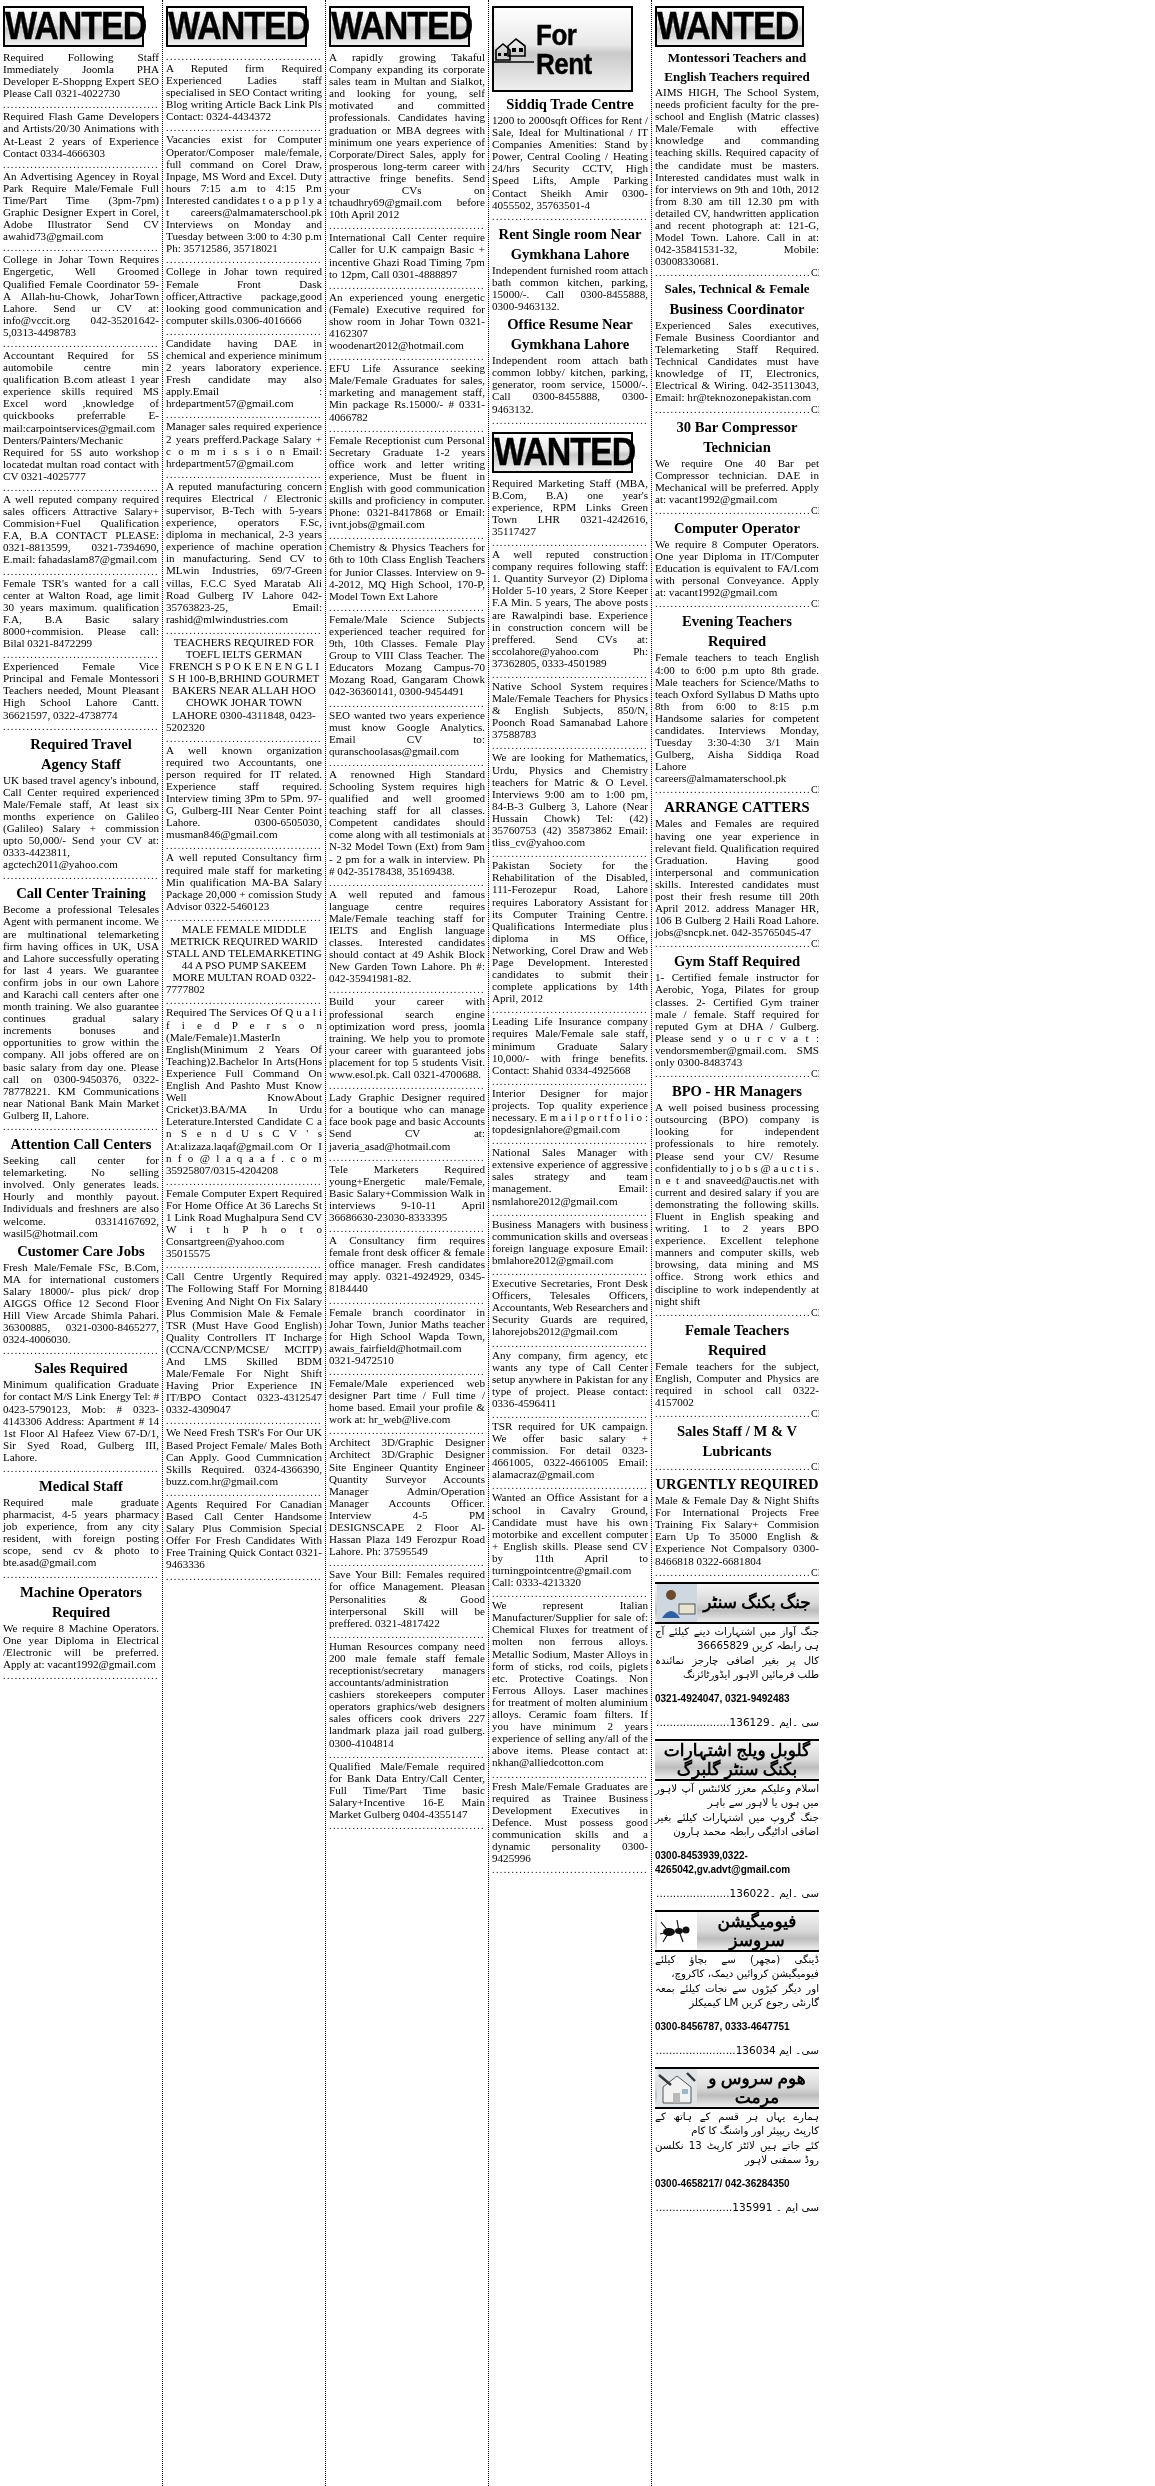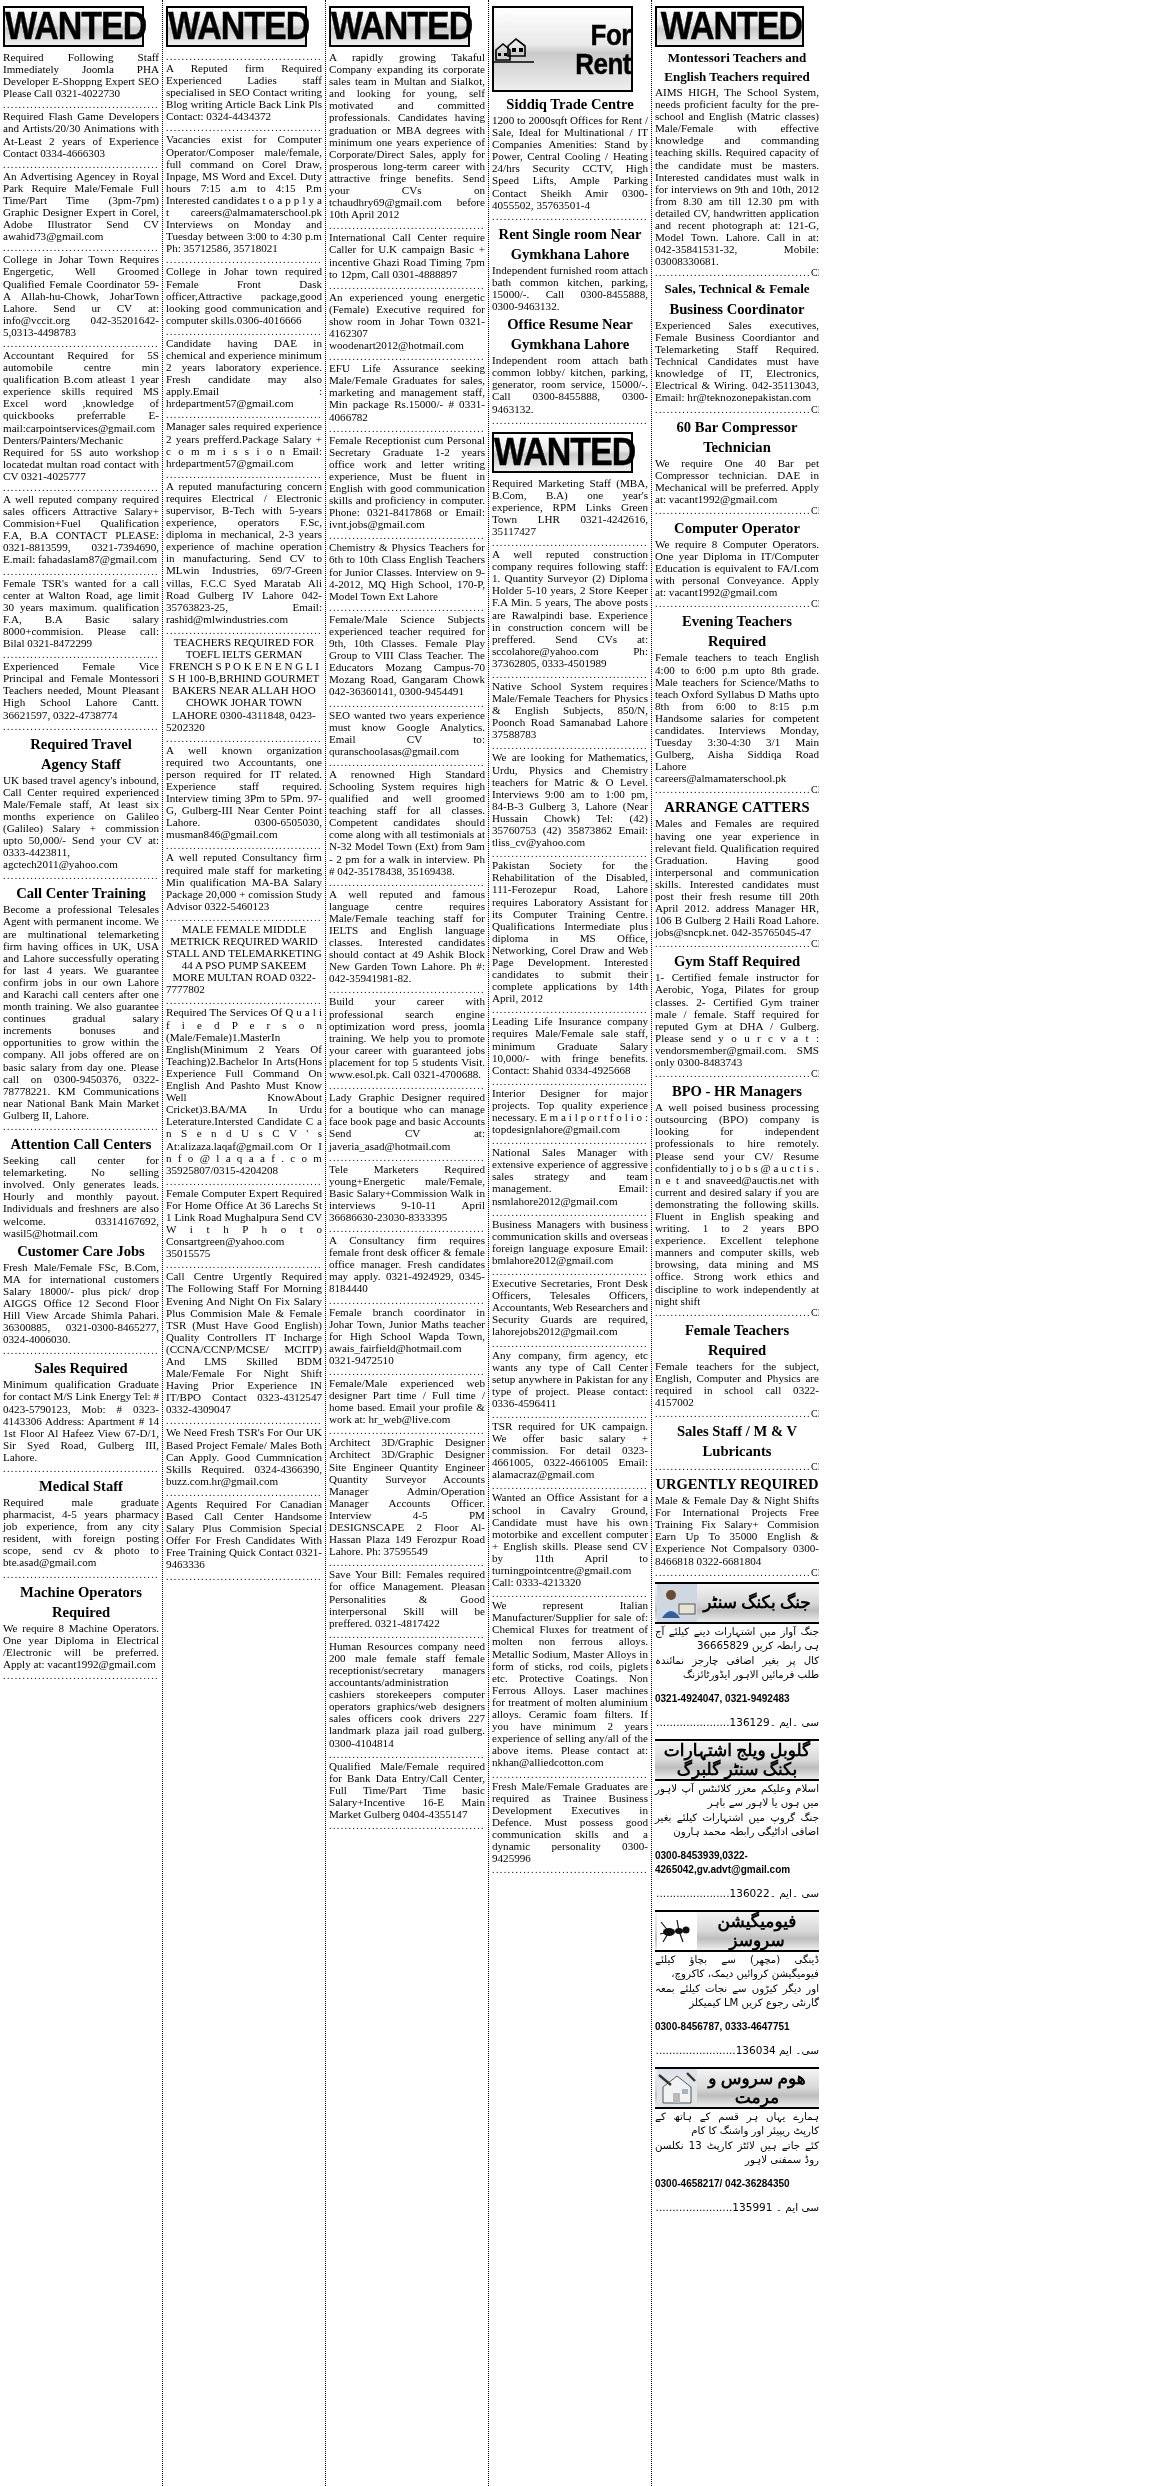--- a/index.html
+++ b/index.html
@@ -18,21 +18,21 @@
     overflow:hidden;
     position:relative;
   }
   .col:last-child { border-right:none; width:170px; }
   .col.c1 { width:163px; }
 
   
   .banner {
     border:2px solid #000;
     background:linear-gradient(180deg,#fff 0%,#e8e8e8 45%,#c9c9c9 55%,#efefef 100%);
-    text-align:right;
+    text-align:left;
     margin:6px 15px 4px 0;
     padding:1px 0 2px 0;
     line-height:1;
   }
   .banner .txt {
     font-family:"Liberation Sans","DejaVu Sans",sans-serif;
     font-weight:bold;
     font-size:34px;
     letter-spacing:-1px;
     -webkit-text-stroke:0.4px #000;
@@ -320,21 +320,21 @@
     </div>
     <div>
         <div class="hd sm">Montessori Teachers and</div>
         <div class="hd sm">English Teachers required</div>
         <p class="ad j">AIMS HIGH, The School System, needs proficient faculty for the pre-school and English (Matric classes) Male/Female with effective knowledge and commanding teaching skills. Required capacity of the candidate must be masters. Interested candidates must walk in for interviews on 9th and 10th, 2012 from 8.30 am till 12.30 pm with detailed CV, handwritten application and recent photograph at: 121-G, Model Town. Lahore. Call in at: 042-35841531-32, Mobile: 03008330681.</p>
         <p class="sep"><span class="dots">........................................</span><span>CM.136037</span></p>
         <div class="hd sm">Sales, Technical &amp; Female</div>
         <div class="hd">Business Coordinator</div>
         <p class="ad j">Experienced Sales executives, Female Business Coordiantor and Telemarketing Staff Required. Technical Candidates must have knowledge of IT, Electronics, Electrical &amp; Wiring. 042-35113043, Email: hr@teknozonepakistan.com</p>
         <p class="sep"><span class="dots">........................................</span><span>CM: 136015</span></p>
-        <div class="hd">60 Bar Compressor</div>
+        <div class="hd">30 Bar Compressor</div>
         <div class="hd">Technician</div>
         <p class="ad j">We require One 40 Bar pet Compressor technician. DAE in Mechanical will be preferred. Apply at: vacant1992@gmail.com</p>
         <p class="sep"><span class="dots">........................................</span><span>CM.136025</span></p>
         <div class="hd">Computer Operator</div>
         <p class="ad j">We require 8 Computer Operators. One year Diploma in IT/Computer Education is equivalent to FA/I.com with personal Conveyance. Apply at: vacant1992@gmail.com</p>
         <p class="sep"><span class="dots">........................................</span><span>CM.136025</span></p>
         <div class="hd">Evening Teachers</div>
         <div class="hd">Required</div>
         <p class="ad j">Female teachers to teach English 4:00 to 6:00 p.m upto 8th grade. Male teachers for Science/Maths to teach Oxford Syllabus D Maths upto 8th from 6:00 to 8:15 p.m Handsome salaries for competent candidates. Interviews Monday, Tuesday 3:30-4:30 3/1 Main Gulberg, Aisha Siddiqa Road Lahore careers@almamaterschool.pk</p>
         <p class="sep"><span class="dots">........................................</span><span>CM.136038</span></p>

